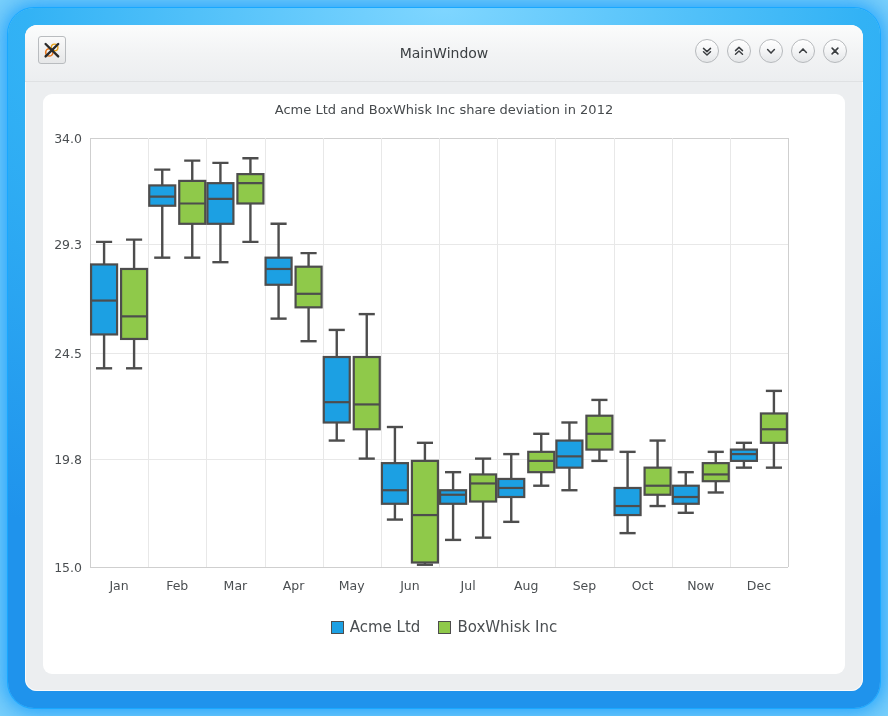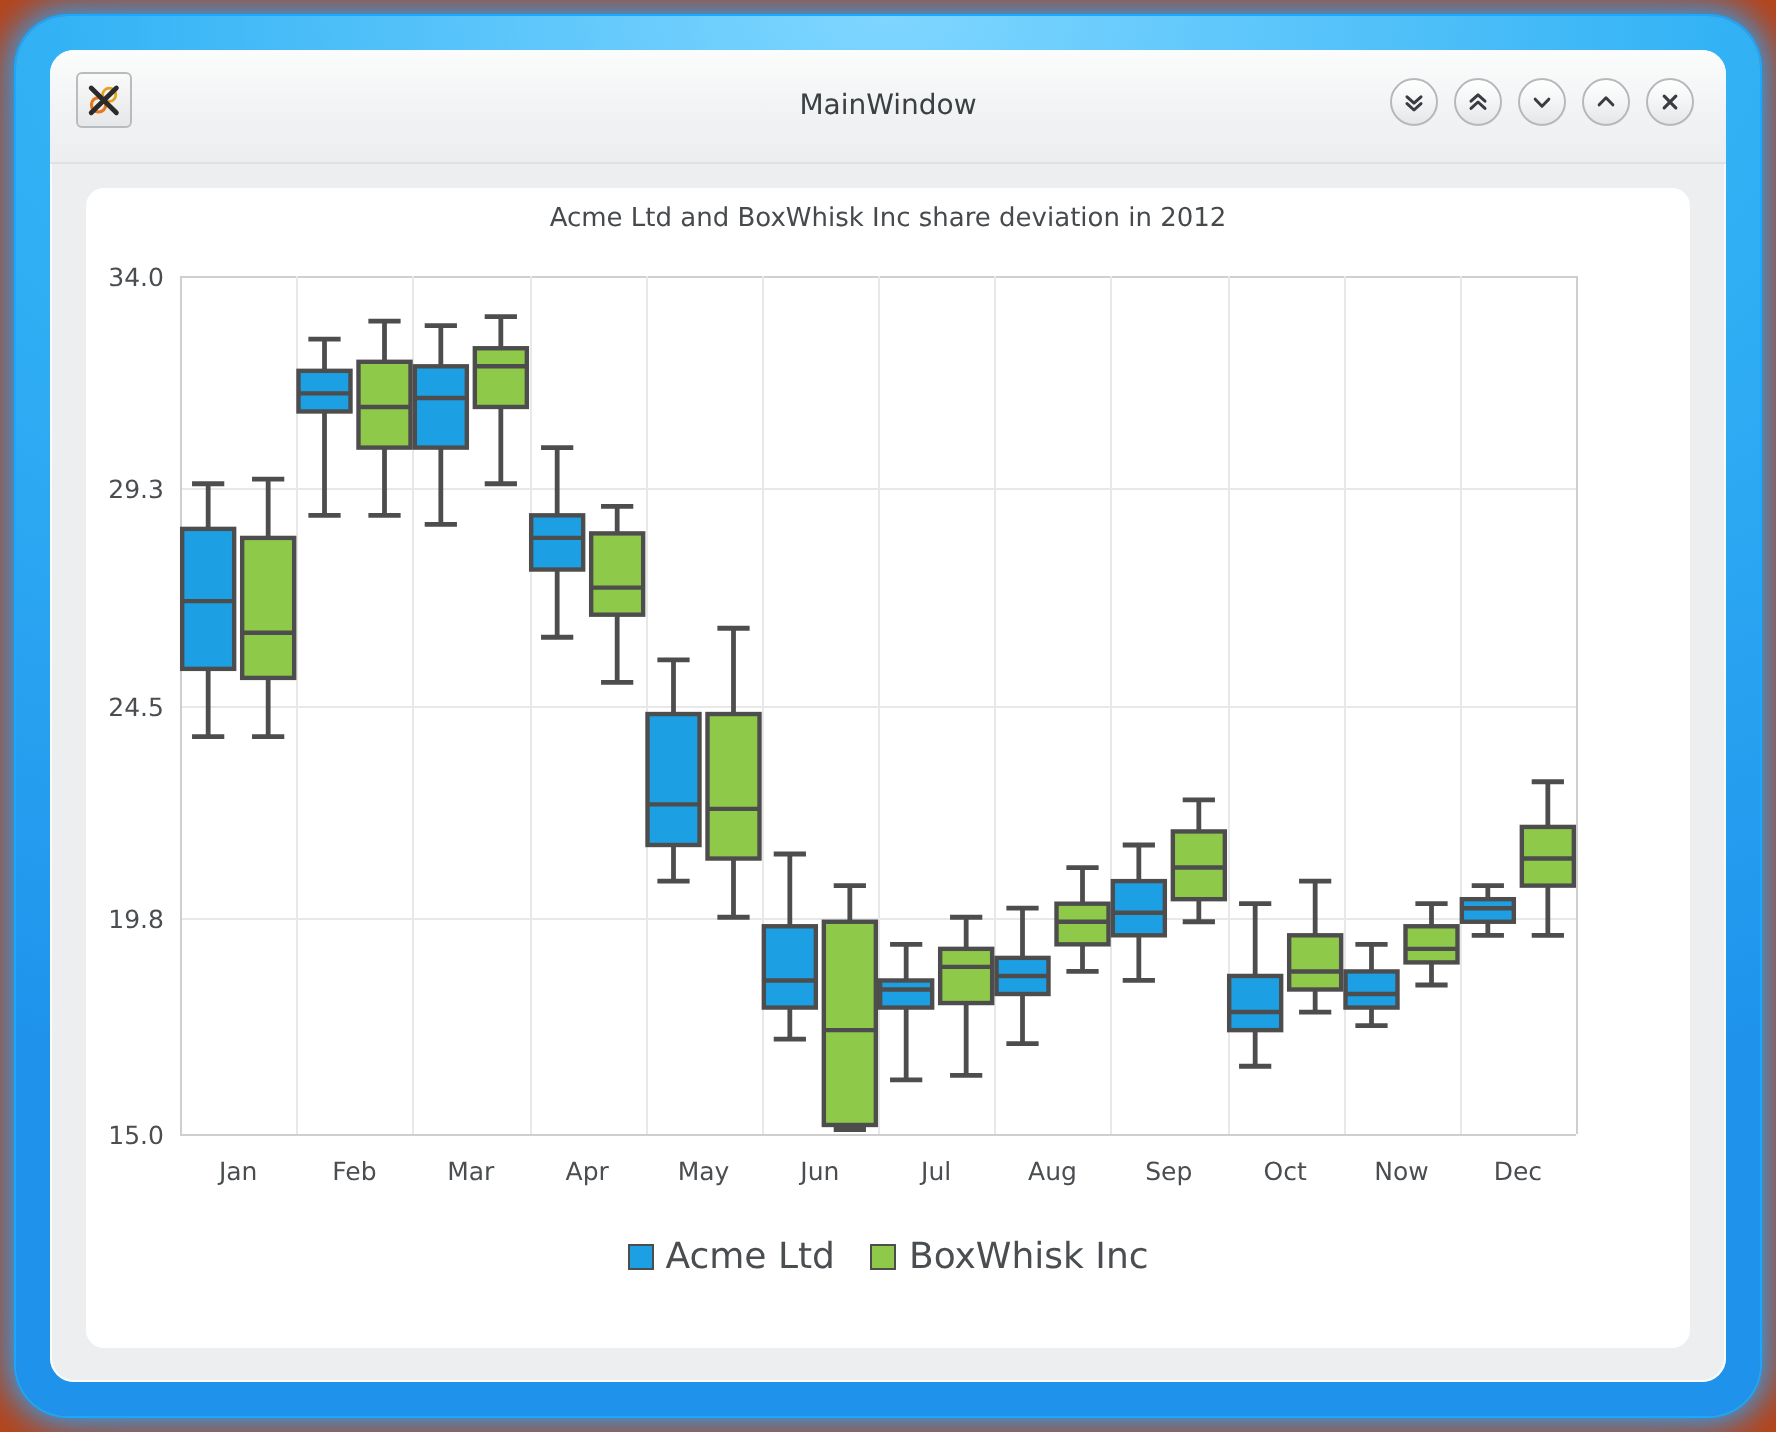--- a/index.html
+++ b/index.html
@@ -8,21 +8,21 @@
     width: 888px; height: 716px;
     background: #000000;
     font-family: "DejaVu Sans", "Liberation Sans", sans-serif;
     overflow: hidden;
   }
 
   
   #desktop {
     position: relative;
     width: 888px; height: 716px;
-    background: #c2410c;
+    background: #7dd3fc;
   }
   #window-frame {
     position: absolute;
     left: 8px; top: 8px;
     width: 872px; height: 700px;
     border-radius: 26px;
     background:
       radial-gradient(ellipse 120% 80% at 50% 0%, #7fd6ff 0%, #32b2f5 40%, #1f93ec 100%);
     box-shadow:
       0 0 0 1px #19a8ff,
@@ -127,21 +127,21 @@
 
   
   #legend {
     position: absolute;
     left: 0; top: 524px;
     width: 802px;
     display: flex;
     justify-content: center;
     align-items: center;
     gap: 18px;
-    font-size: 18px;
+    font-size: 15px;
     color: #4a4e51;
   }
   .legend-item { display: flex; align-items: center; gap: 6px; }
   .legend-swatch {
     width: 11px; height: 11px;
     border: 1px solid #4d4d4d;
     display: inline-block;
   }
 </style>
 </head>

